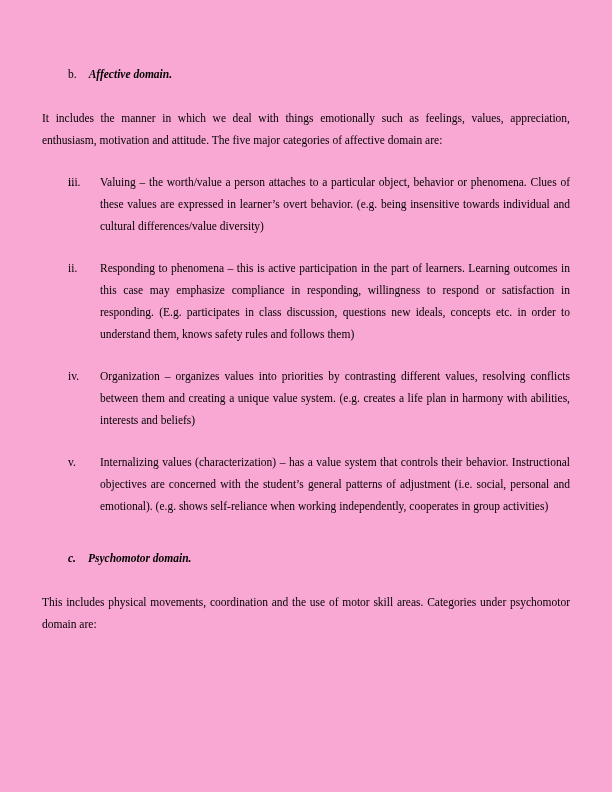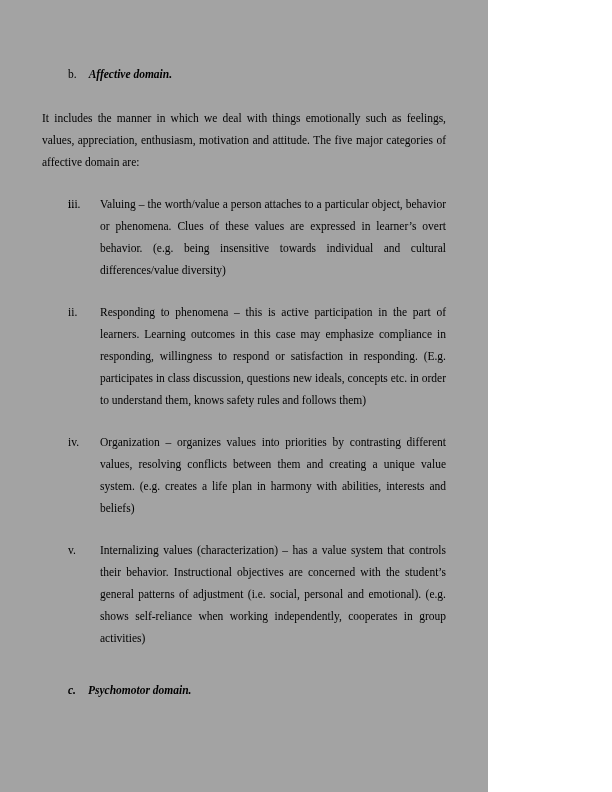--- a/index.html
+++ b/index.html
@@ -9,27 +9,27 @@
   }
   body {
     width: 612px;
     height: 792px;
     font-family: "Liberation Serif", serif;
     color: #000000;
     overflow: hidden;
   }
   .page {
     position: relative;
-    width: 488px;
+    width: 612px;
     height: 792px;
     box-sizing: border-box;
     padding: 63px 42px 0 42px;
     font-size: 11.5px;
     line-height: 22px;
-    background: #a3a3a3;
+    background: #f9a8d4;
   }
   .heading {
     margin-left: 26px;
     margin-bottom: 22px;
   }
   .h-label {
     display: inline-block;
     margin-right: 12px;
   }
   .h-title {
@@ -98,14 +98,15 @@
       <span class="list-marker">v.</span>
       <span class="list-text">Internalizing values (characterization) – has a value system that controls their behavior. Instructional objectives are concerned with the student’s general patterns of adjustment (i.e. social, personal and emotional). (e.g. shows self-reliance when working independently, cooperates in group activities)</span>
     </div>
 
   </div>
 
   <div class="heading heading-c">
     <span class="h-label">c.</span><span class="h-title">Psychomotor domain.</span>
   </div>
 
+  <p class="para">This includes physical movements, coordination and the use of motor skill areas. Categories under psychomotor domain are:</p>
 
 </div>
 
 </body></html>

